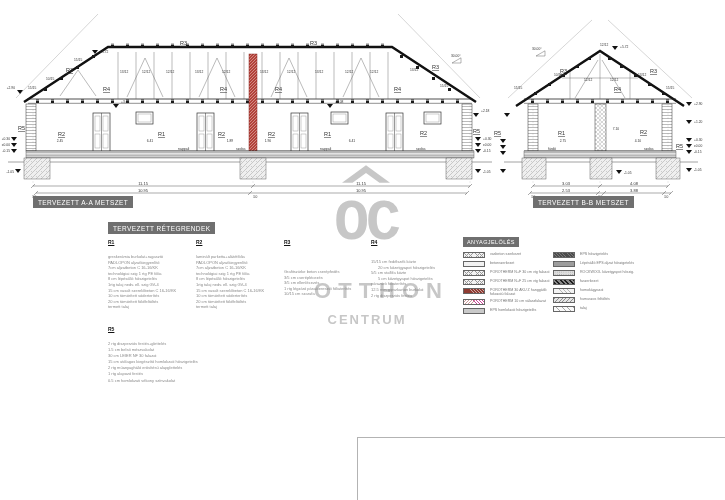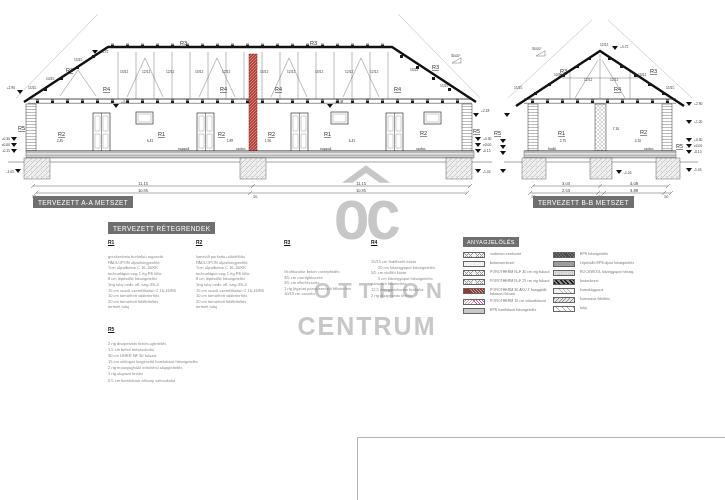--- a/index.html
+++ b/index.html
@@ -10,21 +10,21 @@
   .rlabel{font-size:5.5px;fill:#111;}
   .tiny{font-size:3.3px;fill:#555;}
   .dimv{font-size:4px;fill:#333;}
   .roomn{font-size:3.5px;fill:#666;}
   .elev{font-size:3.3px;fill:#222;}
   
   .watermark{position:absolute;left:283px;top:165px;width:166px;text-align:center;color:#c7c7c7;z-index:2;pointer-events:none;}
   .wm-chevron{display:block;margin:0 auto;}
   .wm-oc{font-size:58px;line-height:70px;font-weight:bold;letter-spacing:-3px;margin-top:6px;font-family:Liberation Mono, monospace;}
   .wm-otthon{font-size:22px;font-weight:bold;letter-spacing:7px;padding-left:7px;margin-top:19px;text-align:right;}
-  .wm-centrum{font-size:25px;font-weight:bold;letter-spacing:2px;padding-left:2px;margin-top:8px;}
+  .wm-centrum{font-size:13px;font-weight:bold;letter-spacing:2px;padding-left:2px;margin-top:8px;}
   
   .hbox{position:absolute;background:#6f6f6f;color:#fff;font-size:6.5px;letter-spacing:.4px;padding:2.5px 5px;z-index:3;white-space:nowrap;}
   
   .layer-block{position:absolute;width:86px;z-index:3;}
   .layer-block h4{margin:0;font-size:5px;color:#111;font-weight:bold;text-decoration:underline;}
   .llines{font-size:4px;line-height:5.6px;color:#8a8a8a;}
   .llines .ind{padding-left:7px;}
   .gap24{margin-top:24px;} .gap14{margin-top:14px;} .gap9{margin-top:9px;}
   .r5lines{line-height:6.1px;}
   

